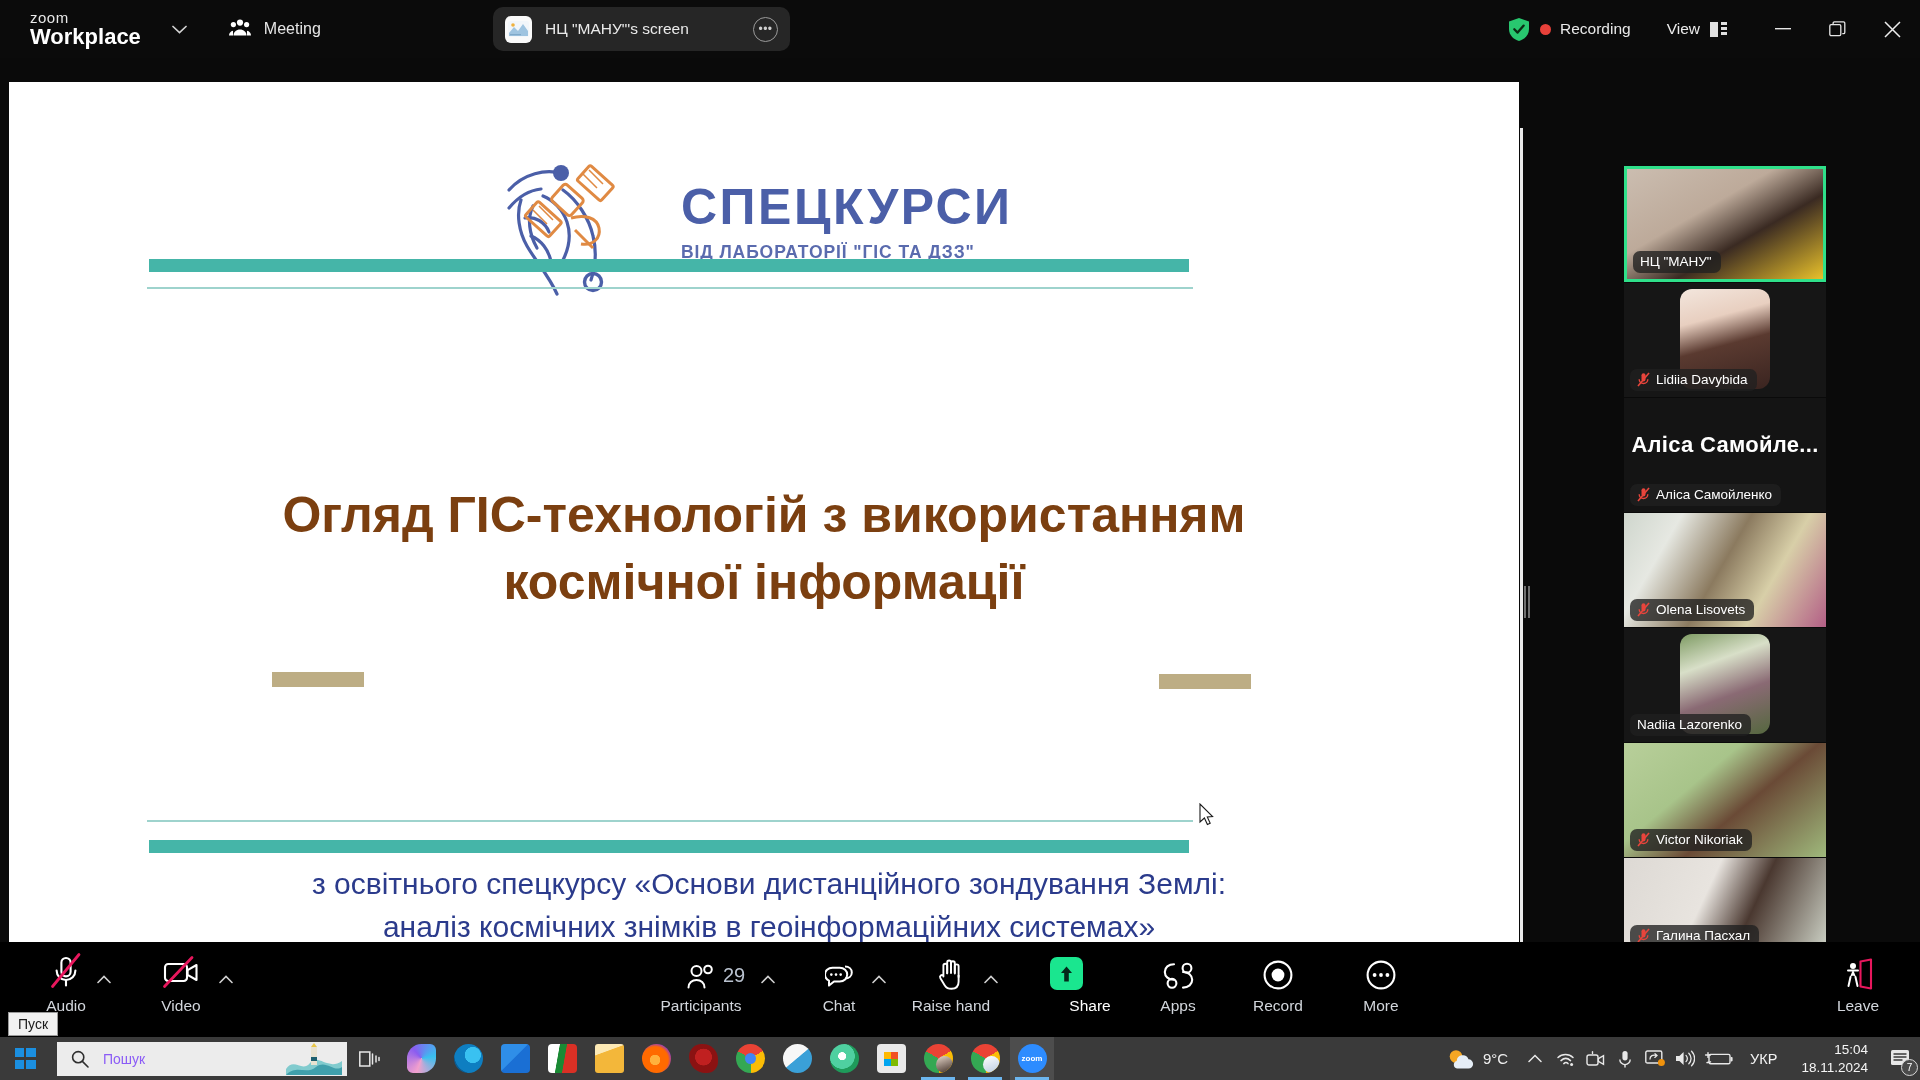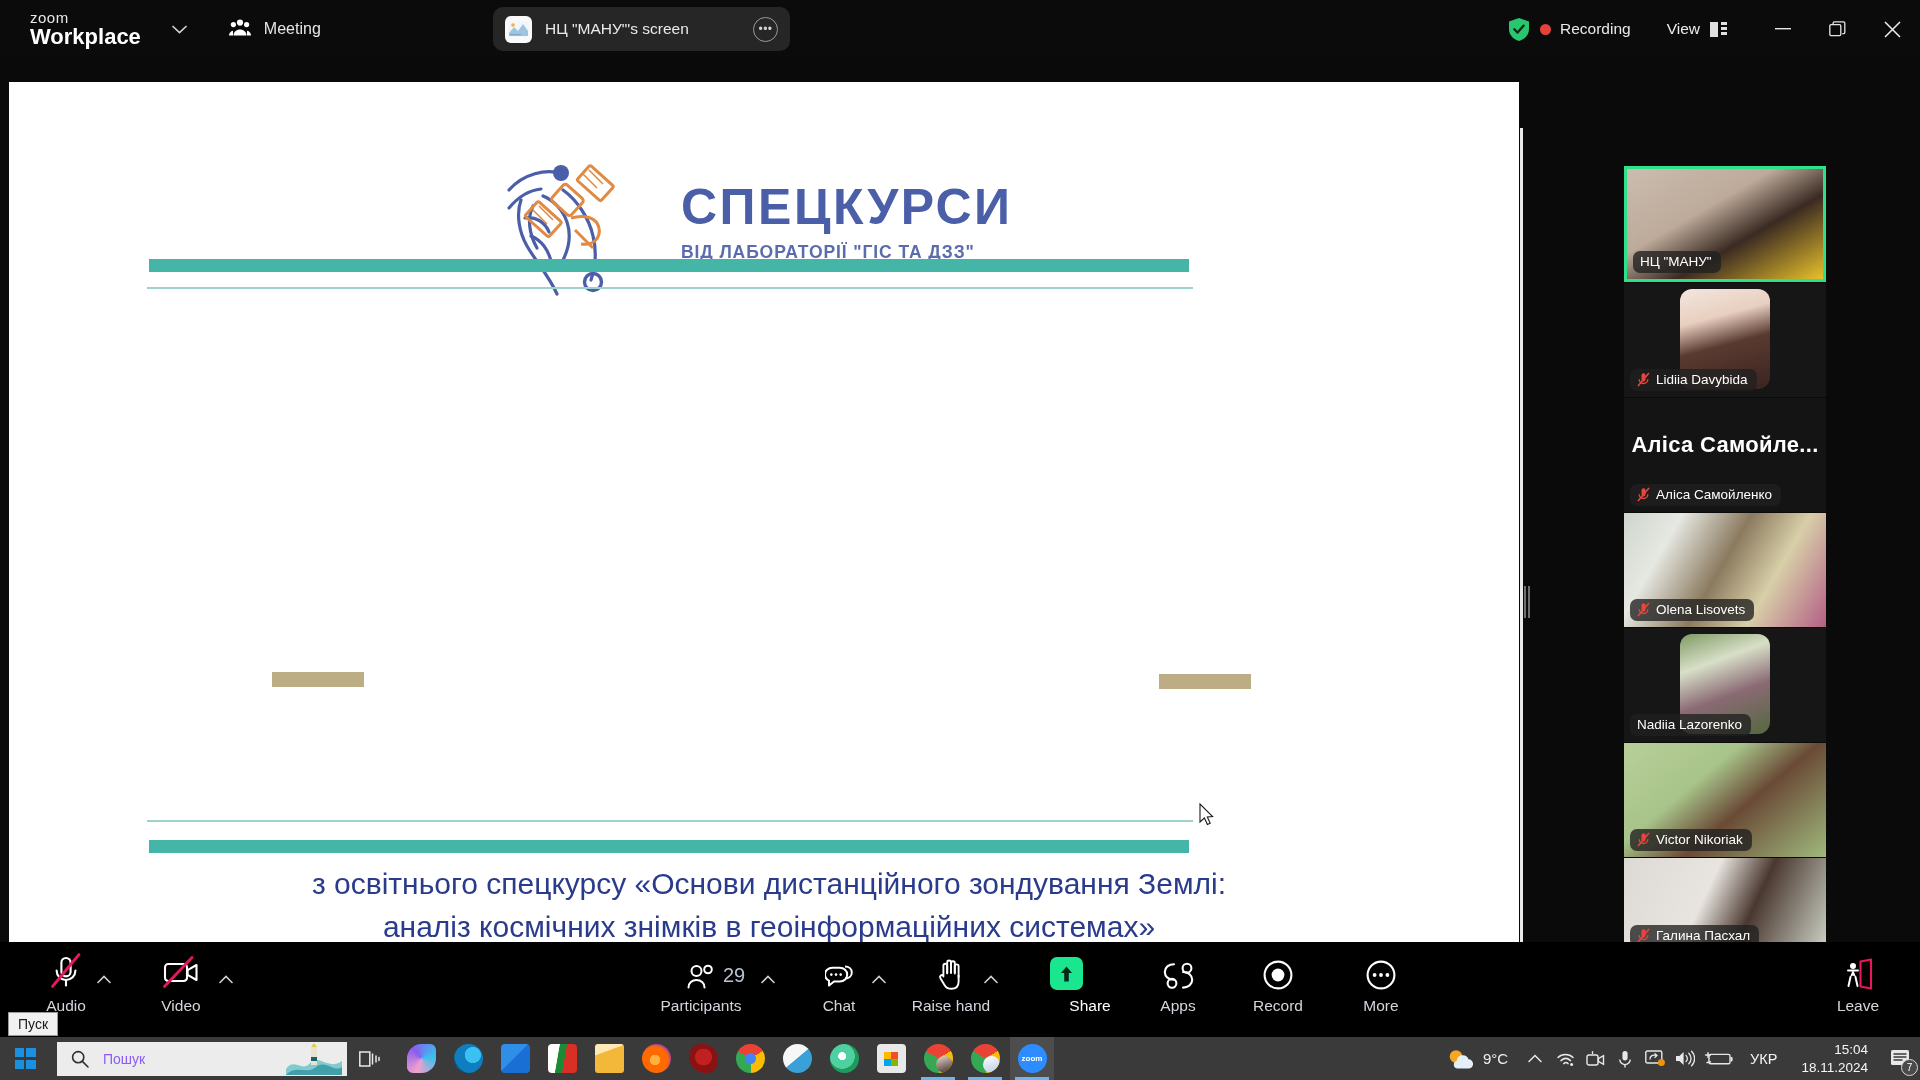--- a/index.html
+++ b/index.html
@@ -288,20 +288,24 @@
         </svg>
         <div class="logo-text">
           <div class="logo-main">СПЕЦКУРСИ</div>
           <div class="logo-sub">ВІД  ЛАБОРАТОРІЇ "ГІС ТА ДЗЗ"</div>
         </div>
       </div>
 
       <div class="bar-teal-thick" style="left:140px;top:177px;width:1040px;"></div>
       <div class="bar-teal-thin" style="left:138px;top:205px;width:1046px;"></div>
 
+      <div class="slide-title">
+        <div>Огляд ГІС-технологій з використанням</div>
+        <div>космічної інформації</div>
+      </div>
 
       <div class="tan-box" style="left:263px;top:590px;width:92px;"></div>
       <div class="tan-box" style="left:1150px;top:592px;width:92px;"></div>
 
       <div class="bar-teal-thin" style="left:138px;top:738px;width:1046px;"></div>
       <div class="bar-teal-thick" style="left:140px;top:758px;width:1040px;"></div>
 
       <div class="slide-sub">
         <div>з освітнього спецкурсу «Основи дистанційного зондування Землі:</div>
         <div>аналіз космічних знімків в геоінформаційних системах»</div>

